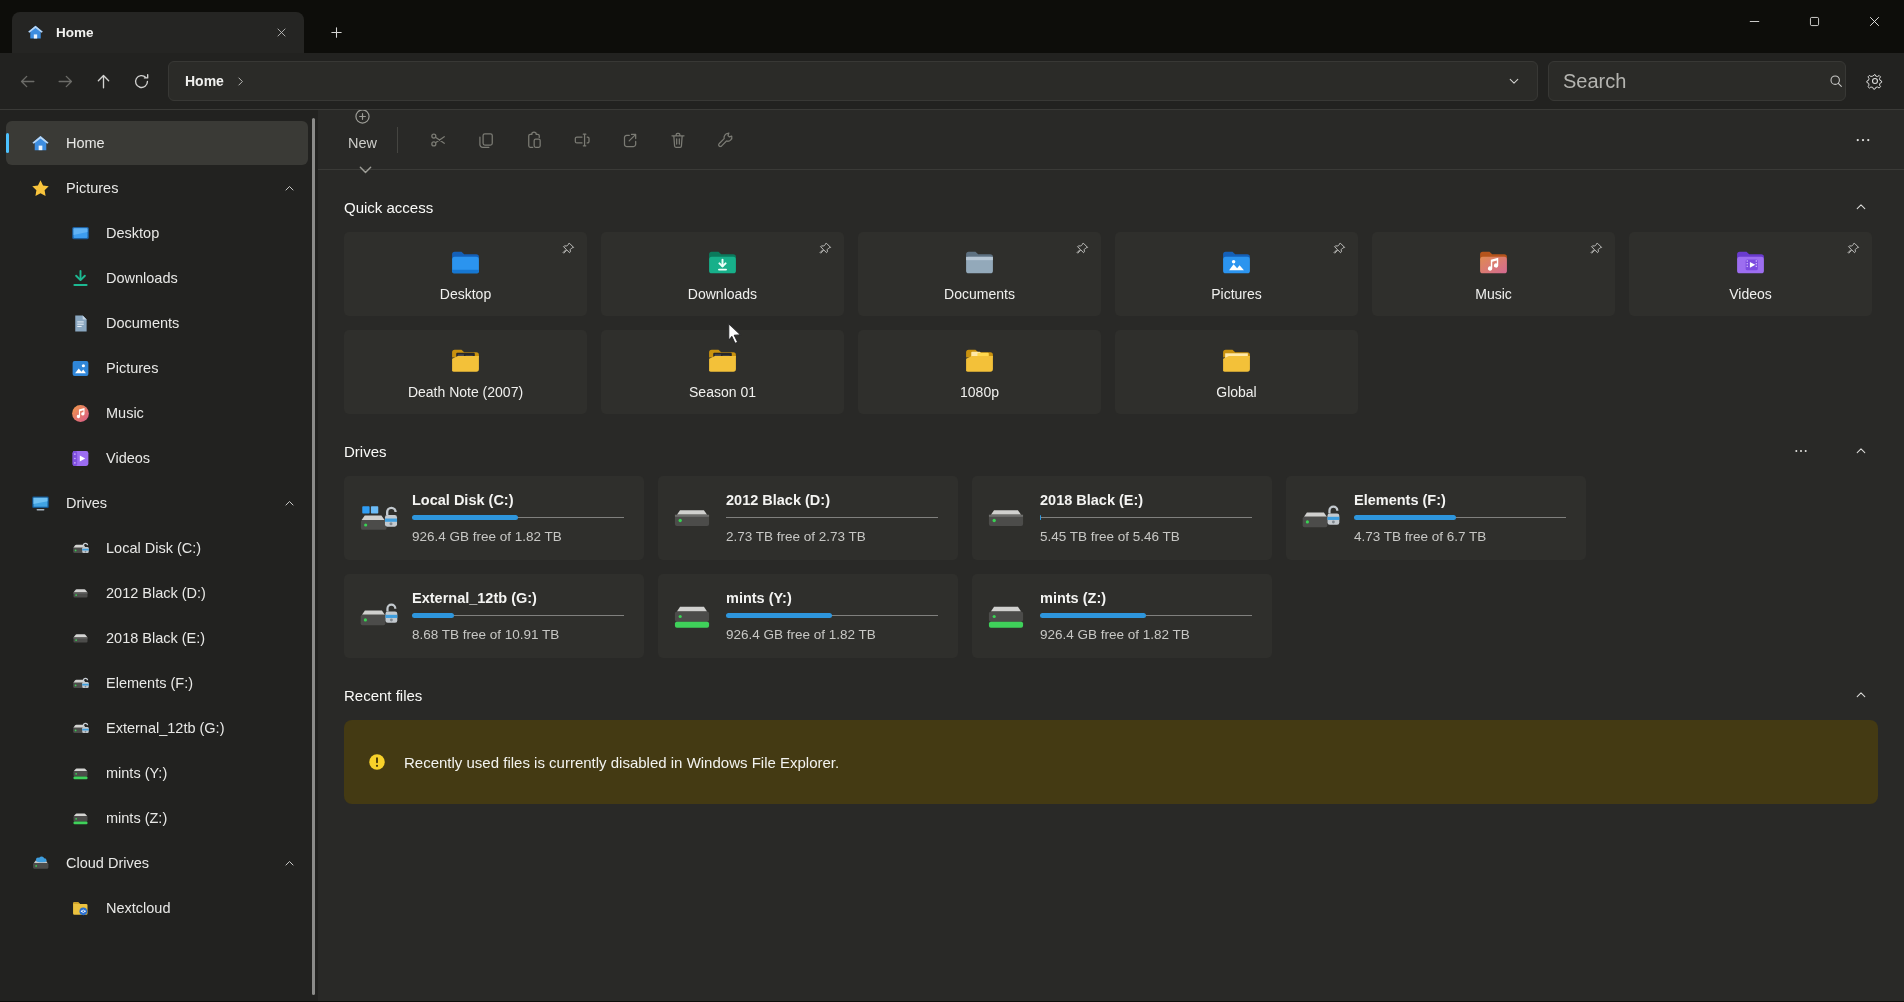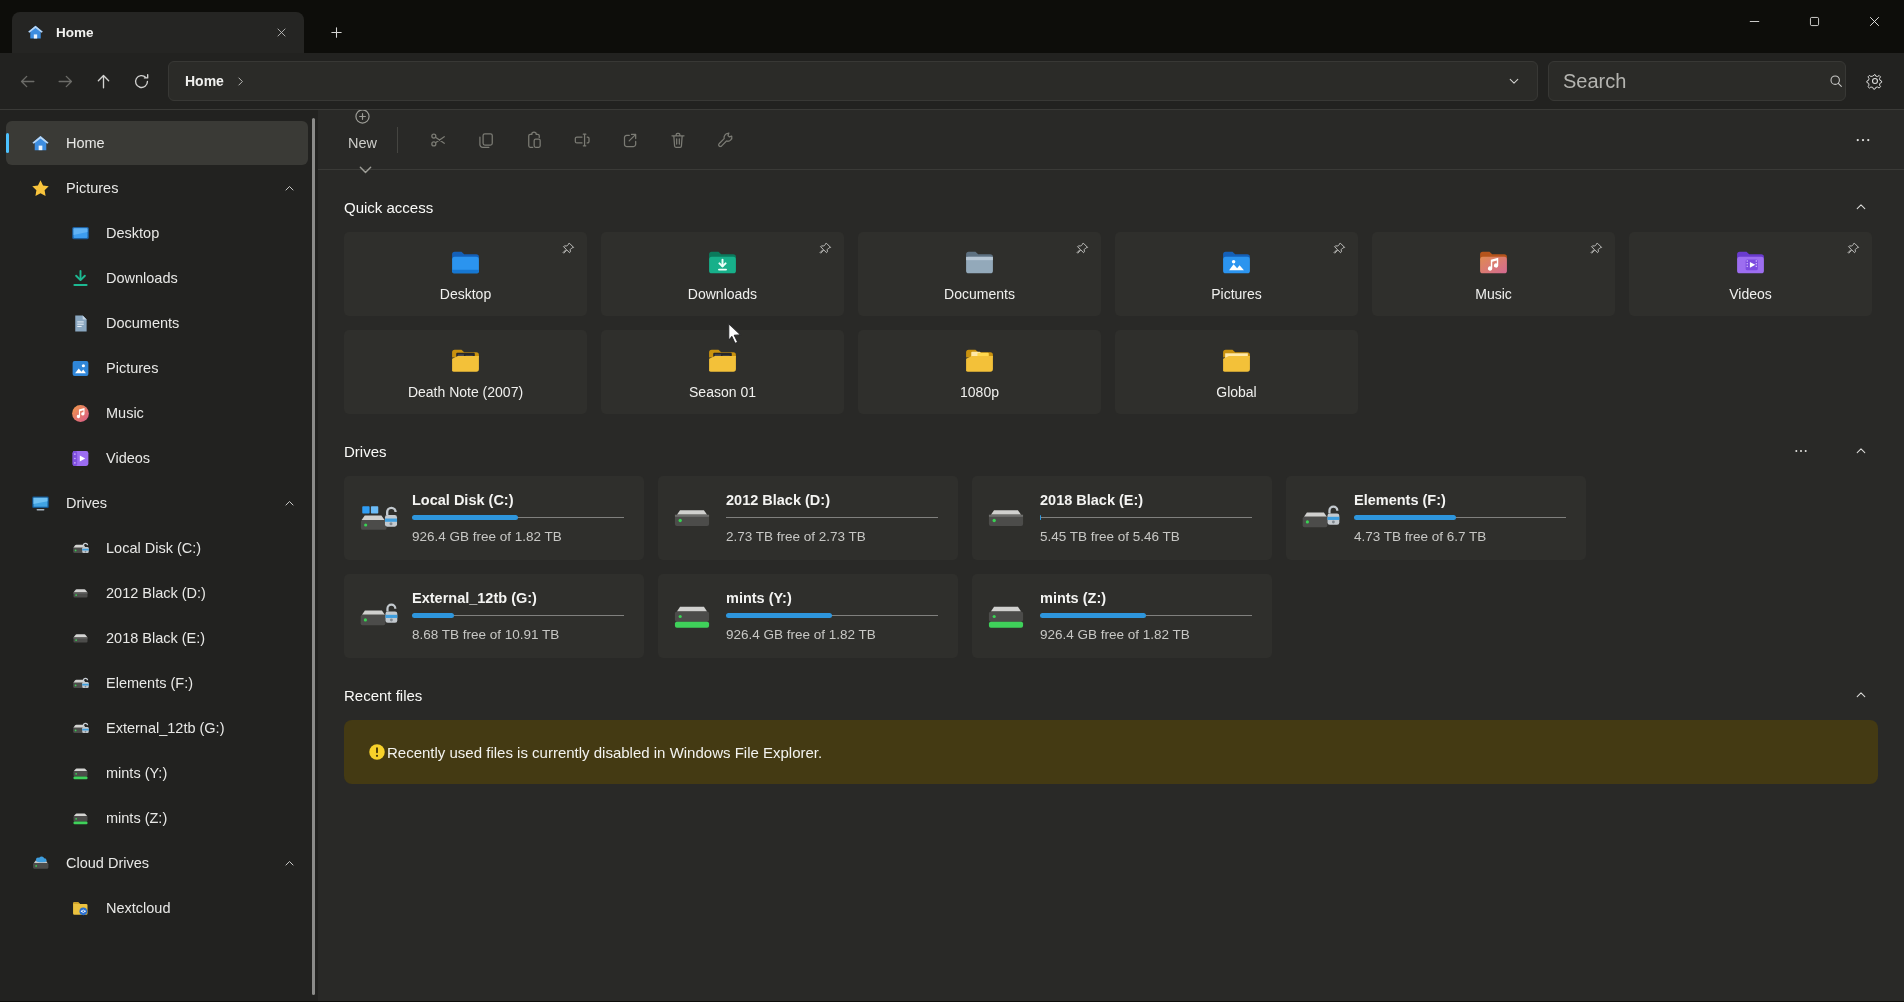--- a/index.html
+++ b/index.html
@@ -127,22 +127,22 @@
   .d-icon { width:42px; height:42px; flex:none; align-self:center; }
   .d-body { flex:1; min-width:0; }
   .d-name { font-size:14.5px; font-weight:700; color:#f4f4f2; margin-bottom:7px; white-space:nowrap; }
   .d-bar { position:relative; height:5px; margin-bottom:9px; }
   .d-track { position:absolute; left:0; right:0; top:2px; height:1px; background:#80807e; }
   .d-fill { position:absolute; left:0; top:0; height:5px; border-radius:3px;
     background:var(--progress,#2e96dd); }
   .d-free { font-size:13.5px; color:#c7c7c4; white-space:nowrap; }
 
   .banner {
-    margin-top:2px; height:64px; background:#443a13; border-radius:8px;
-    display:flex; align-items:center; padding:0 23px; 
+    margin-top:2px; height:84px; background:#443a13; border-radius:8px;
+    display:flex; align-items:center; padding:0 23px; gap:17px;
   }
   .warn-icon { width:20px; height:20px; flex:none; }
   .banner-text { font-size:15px; color:#f3f3ef; }
 
   .cursor { position:absolute; left:723px; top:321px; width:23px; height:23px; z-index:50; pointer-events:none; }
 </style>
 </head>
 <body>
 
 <div class="titlebar">

